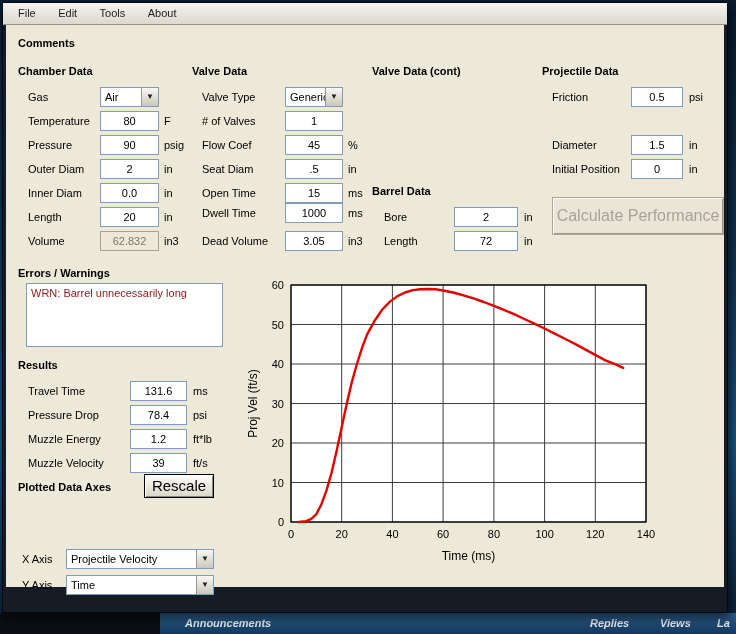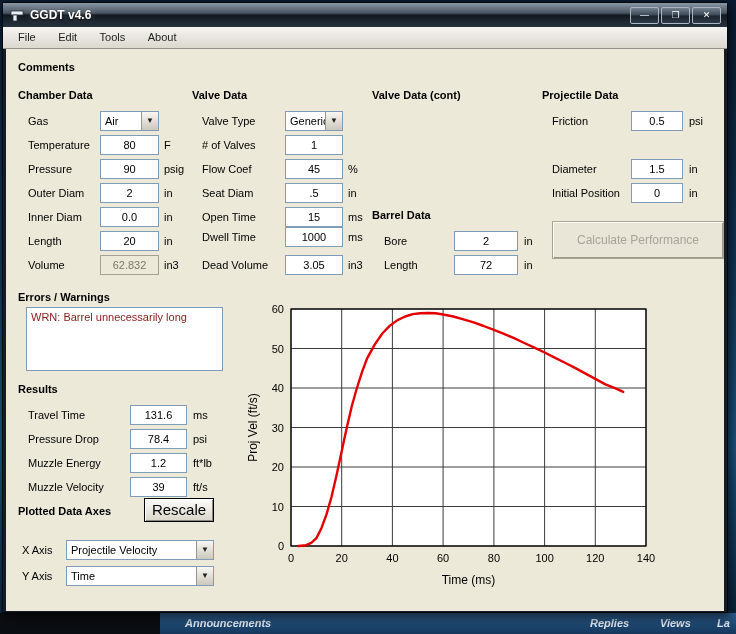--- a/index.html
+++ b/index.html
@@ -47,63 +47,49 @@
   
   .c1 { left:22px; width:172px; }  .c1 .tb,.c1 .combo { left:72px; width:59px; }  .c1 .unit { left:136px; }
   .c2 { left:196px; width:166px; } .c2 .tb,.c2 .combo { left:83px; width:58px; }  .c2 .unit { left:146px; }
   .c3 { left:378px; width:162px; } .c3 .tb { left:70px; width:64px; }             .c3 .unit { left:140px; }
   .c4 { left:546px; width:162px; } .c4 .tb { left:79px; width:52px; }             .c4 .unit { left:137px; }
   .cr { left:22px; width:210px; }  .cr .tb { left:102px; width:57px; }            .cr .unit { left:165px; }
 
   .btn-calc { position:absolute; left:546px; top:172px; width:172px; height:38px;
     background:#e9e6d8; border:1px solid #a8a496;
     box-shadow:inset 1px 1px 0 #fffef6, inset -1px -1px 0 #9d9a8c;
-    color:#a7a396; font-size:12px; text-align:center; line-height:36px; }
+    color:#a7a396; font-size:16px; text-align:center; line-height:36px; }
   .btn-rescale { position:absolute; left:138px; top:449px; width:70px; height:24px;
     background:linear-gradient(180deg,#fdfdfb,#d9d5c8); border:1px solid #000;
     box-shadow:inset 1px 1px 0 #fff, inset -1px -1px 0 #8a877b;
     color:#000; font-size:15px; text-align:center; line-height:22px; cursor:default; }
 
   .err-box { position:absolute; left:20px; top:258px; width:197px; height:64px;
     background:#fff; border:1px solid #7f9db9; font-size:11px; color:#8b1a1a; padding:3px 4px; overflow:hidden; }
 
-  .axis-row { position:absolute; left:16px; width:220px; height:20px; }
+  .axis-row { position:absolute; left:16px; width:220px; height:20px;margin-top:33px; }
   .axis-row .combo { left:44px; width:148px; }
 
   #chart-wrap { position:absolute; left:238px; top:248px; width:470px; height:300px; }
 </style>
 </head>
 <body>
 
 <div id="screen">
 
   <div class="bottom-bar">
     <div class="bar-left"></div>
     <span class="bar-text" style="left:185px">Announcements</span>
     <span class="bar-text" style="left:590px">Replies</span>
     <span class="bar-text" style="left:660px">Views</span>
     <span class="bar-text" style="left:717px">La</span>
   </div>
 
   <div class="window">
 
-    <div class="titlebar">
-      <span class="app-icon">
-        <svg viewBox="0 0 14 14" width="14" height="14">
-          <rect x="1" y="3" width="12" height="4" fill="#e9eff5" stroke="#2a3540" stroke-width="0.8"></rect>
-          <rect x="3" y="7" width="4" height="6" fill="#e9eff5" stroke="#2a3540" stroke-width="0.8"></rect>
-        </svg>
-      </span>
-      <span class="title-text">GGDT v4.6</span>
-      <span class="win-btns">
-        <span class="win-btn">—</span>
-        <span class="win-btn">❐</span>
-        <span class="win-btn">✕</span>
-      </span>
-    </div>
 
     <div class="menubar">
       <span class="menu-item">File</span>
       <span class="menu-item">Edit</span>
       <span class="menu-item">Tools</span>
       <span class="menu-item">About</span>
     </div>
 
     <div class="client">
 

